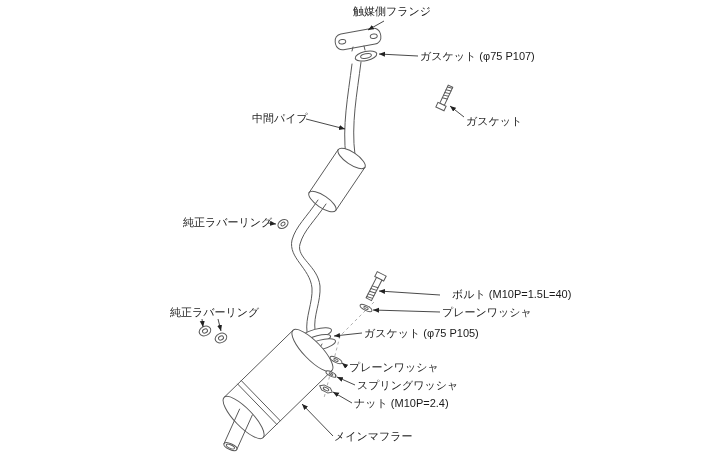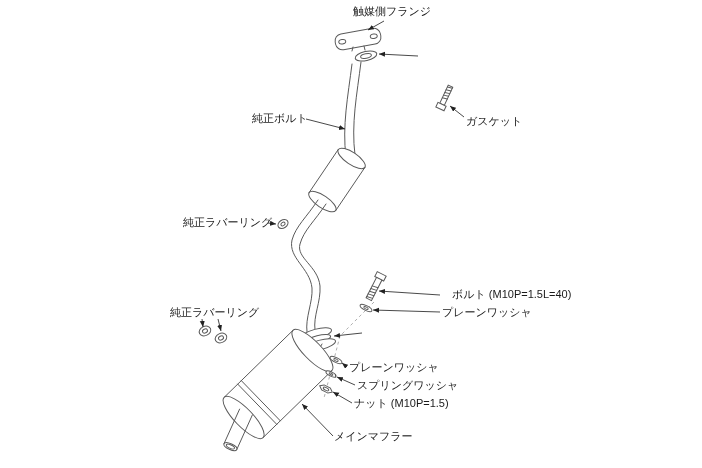--- a/index.html
+++ b/index.html
@@ -159,24 +159,26 @@
       <line class="ldr" x1="202" y1="319" x2="203" y2="327" marker-end="url(#ah)"></line>
       <line class="ldr" x1="218" y1="319" x2="221" y2="331" marker-end="url(#ah)"></line>
       <line class="ldr" x1="347" y1="367" x2="342" y2="363" marker-end="url(#ah)"></line>
       <line class="ldr" x1="355" y1="385" x2="337" y2="377" marker-end="url(#ah)"></line>
       <line class="ldr" x1="352" y1="403" x2="333" y2="392" marker-end="url(#ah)"></line>
       <line class="ldr" x1="333" y1="436" x2="302" y2="404" marker-end="url(#ah)"></line>
     </g>
   </svg>
 
   <div class="lbl" style="left:353px;top:5px">触媒側フランジ</div>
+  <div class="lbl" style="left:420px;top:50px">ガスケット (φ75 P107)</div>
   <div class="lbl" style="left:466px;top:115px">ガスケット</div>
-  <div class="lbl" style="left:252px;top:112px">純正ボルト</div>
+  <div class="lbl" style="left:252px;top:112px">中間パイプ</div>
   <div class="lbl" style="left:183px;top:216px">純正ラバーリング</div>
   <div class="lbl" style="left:452px;top:288px">ボルト (M10P=1.5L=40)</div>
   <div class="lbl" style="left:442px;top:306px">プレーンワッシャ</div>
+  <div class="lbl" style="left:364px;top:327px">ガスケット (φ75 P105)</div>
   <div class="lbl" style="left:170px;top:306px">純正ラバーリング</div>
   <div class="lbl" style="left:349px;top:361px">プレーンワッシャ</div>
   <div class="lbl" style="left:357px;top:379px">スプリングワッシャ</div>
-  <div class="lbl" style="left:354px;top:397px">ナット (M10P=1.5)</div>
+  <div class="lbl" style="left:354px;top:397px">ナット (M10P=2.4)</div>
   <div class="lbl" style="left:334px;top:430px">メインマフラー</div>
 
 </div>
 
 </body></html>

